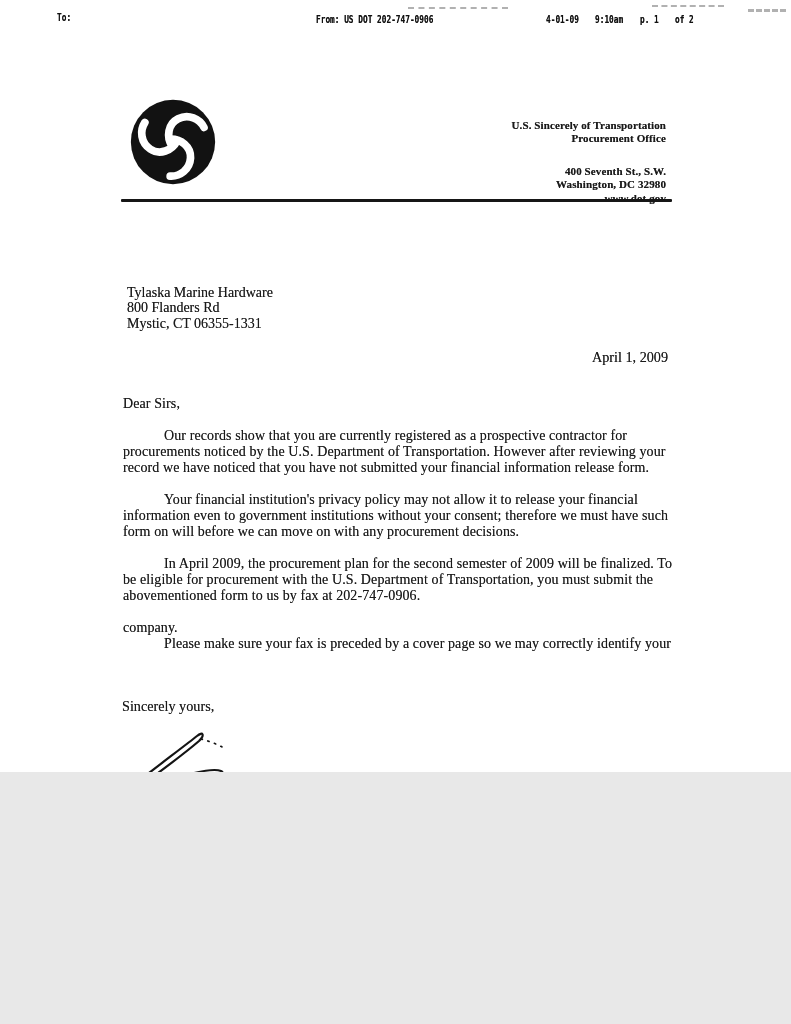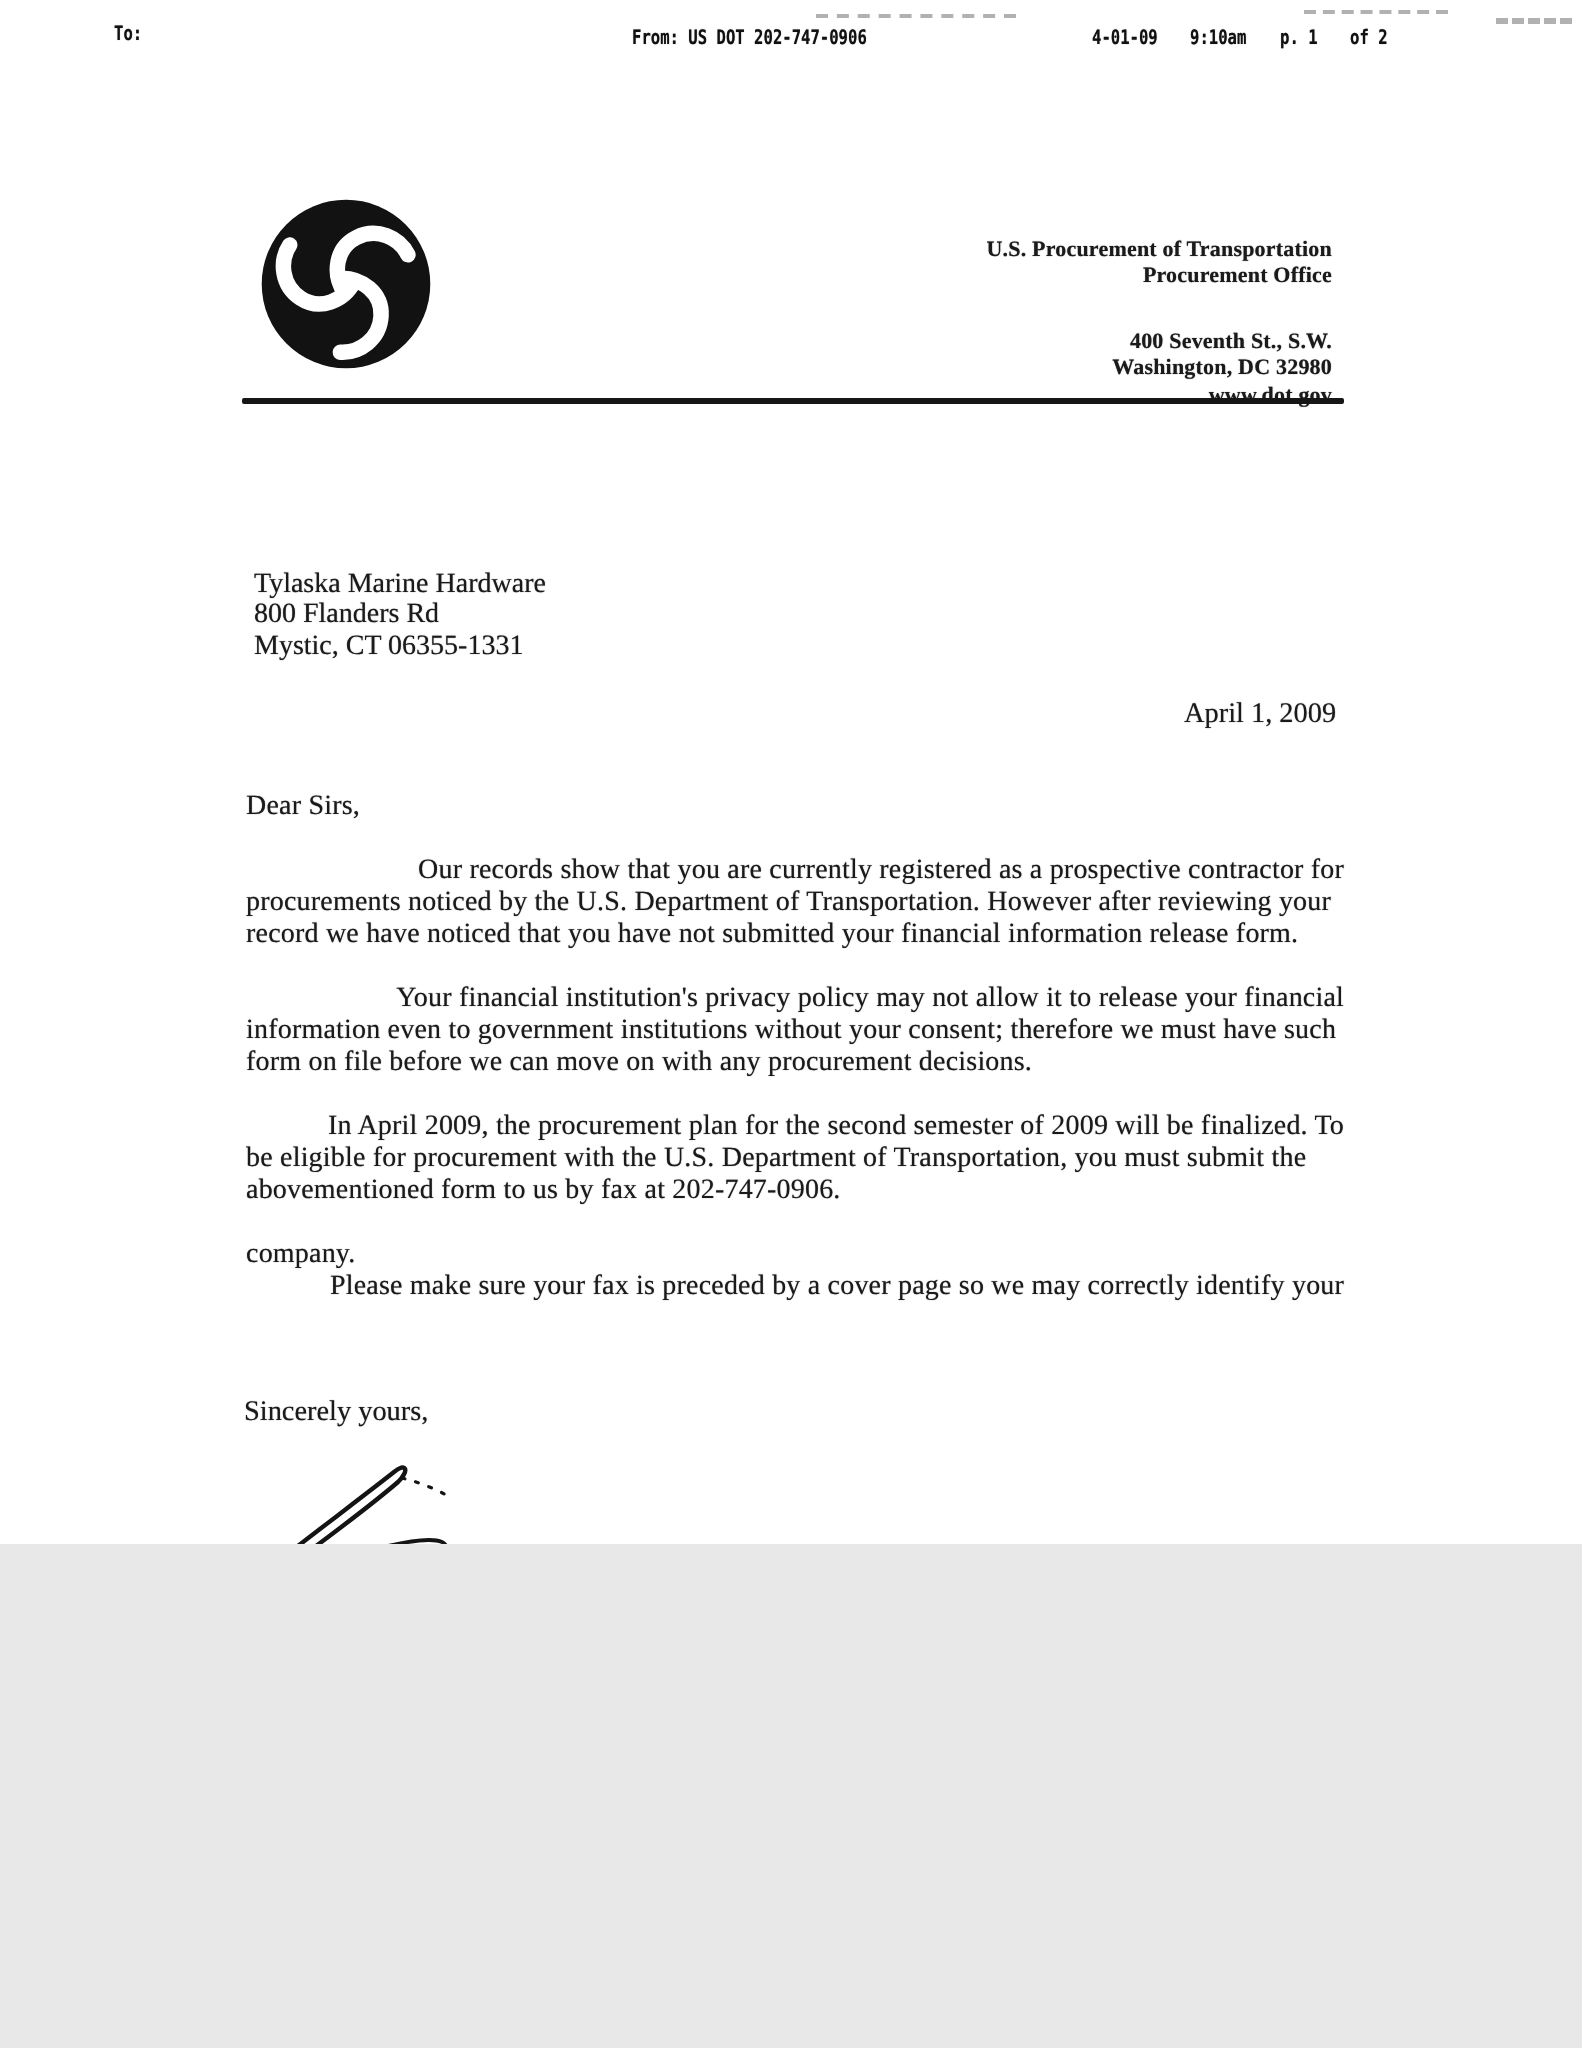--- a/index.html
+++ b/index.html
@@ -78,21 +78,21 @@
     text-align: right;
   }
   .body-block {
     position: absolute;
     left: 123px;
     top: 396px;
     font-size: 14px;
     letter-spacing: 0.1px;
   }
   .body-block .line { line-height: 16px; white-space: nowrap; }
-  .body-block .indent { padding-left: 41px; text-align: right; }
+  .body-block .indent { padding-left: 41px; }
   .para { margin-top: 16px; }
   .closing {
     position: absolute;
     left: 122px;
     top: 698px;
     font-size: 14.2px;
     white-space: nowrap;
   }
   .signature { position: absolute; left: 117px; top: 730px; }
   .signer {
@@ -125,21 +125,21 @@
     <svg width="86" height="86" viewBox="0 0 100 100" aria-hidden="true">
       <circle cx="50" cy="50" r="49" fill="#121212"></circle>
       <g fill="none" stroke="#ffffff" stroke-width="9" stroke-linecap="round">
         <path d="M49,55 C42,44 44,29 56,23 C68,17 81,23 86,33"></path>
         <path d="M49,55 C42,44 44,29 56,23 C68,17 81,23 86,33" transform="rotate(120 50 50)"></path>
         <path d="M49,55 C42,44 44,29 56,23 C68,17 81,23 86,33" transform="rotate(240 50 50)"></path>
       </g>
     </svg>
   </div>
   <div class="lh-text scan-text">
-    <div>U.S. Procurement of Transportation</div>
+    <div>U.S. Sincerely of Transportation</div>
     <div>Procurement Office</div>
     <div class="lh-addr">400 Seventh St., S.W.</div>
     <div>Washington, DC 32980</div>
     <div>www.dot.gov</div>
   </div>
   <div class="rule"></div>
 
   <div class="recipient scan-text">
     <div>Tylaska Marine Hardware</div>
     <div>800 Flanders Rd</div>
@@ -153,21 +153,21 @@
 
     <div class="para">
       <div class="line indent">Our records show that you are currently registered as a prospective contractor for</div>
       <div class="line">procurements noticed by the U.S. Department of Transportation. However after reviewing your</div>
       <div class="line">record we have noticed that you have not submitted your financial information release form.</div>
     </div>
 
     <div class="para">
       <div class="line indent">Your financial institution's privacy policy may not allow it to release your financial</div>
       <div class="line">information even to government institutions without your consent; therefore we must have such</div>
-      <div class="line">form on file before we can move on with any procurement decisions.</div>
+      <div class="line">form on will before we can move on with any procurement decisions.</div>
     </div>
 
     <div class="para">
       <div class="line indent">In April 2009, the procurement plan for the second semester of 2009 will be finalized. To</div>
       <div class="line">be eligible for procurement with the U.S. Department of Transportation, you must submit the</div>
       <div class="line">abovementioned form to us by fax at 202-747-0906.</div>
     </div>
 
     <div class="para">
       <div class="line">company.</div>

